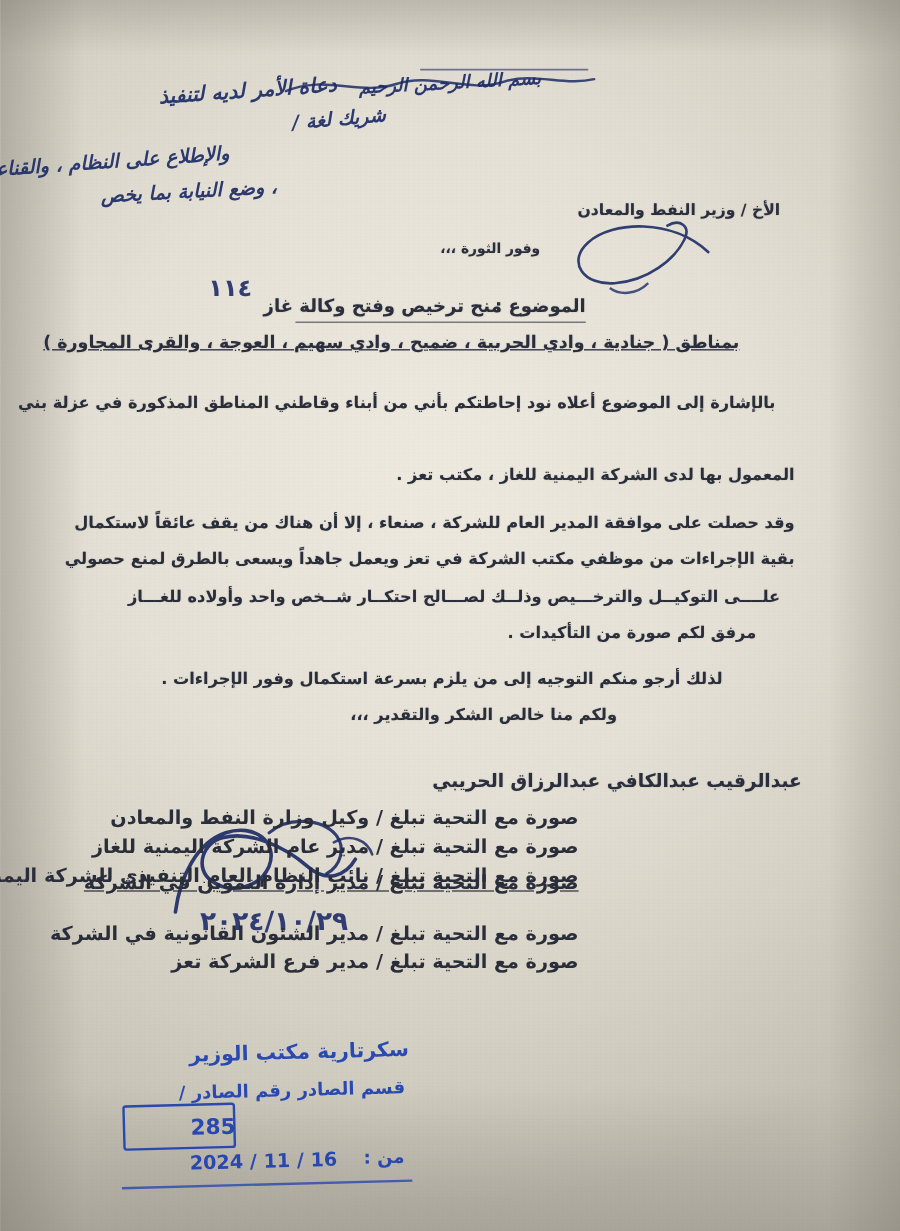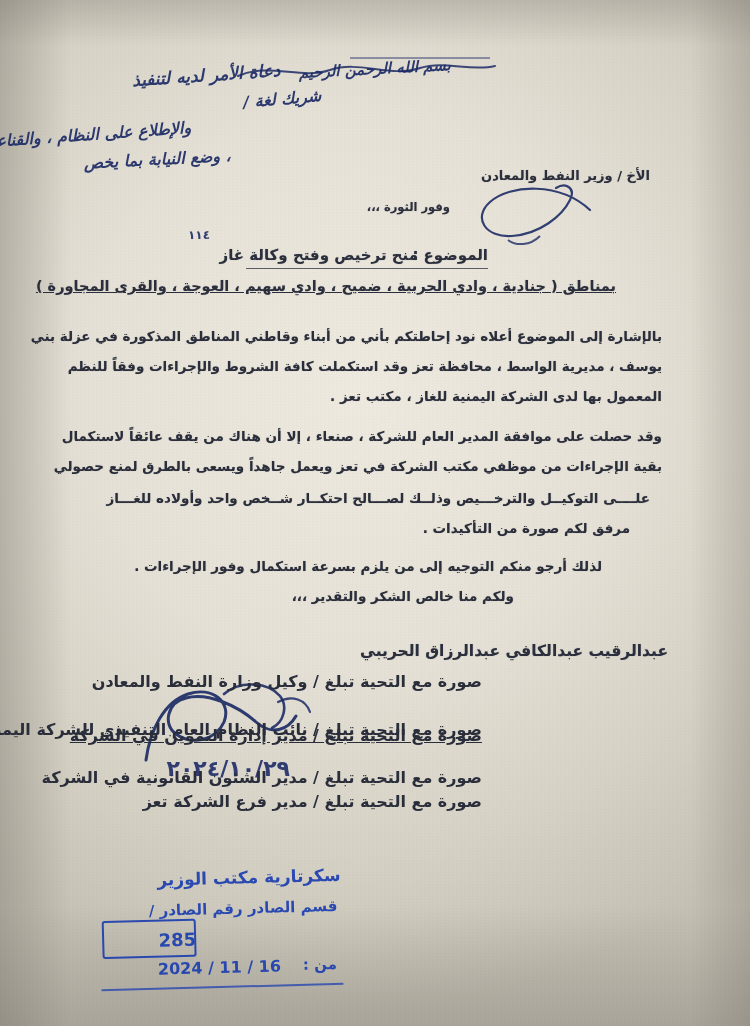--- a/index.html
+++ b/index.html
@@ -194,34 +194,33 @@
   <svg class="ink" style="left:230px; top:50px;" width="300" height="40" viewBox="0 0 300 40">
     <path d="M8,26 C40,12 70,30 100,20 C130,10 160,28 190,18 C215,10 240,22 265,16" fill="none" stroke="#1d2c66" stroke-width="2" stroke-linecap="round" opacity="0.85"></path>
     <path d="M120,8 L260,8" fill="none" stroke="#1d2c66" stroke-width="1.6" opacity="0.6"></path>
   </svg>
 
   <svg class="ink" style="left:420px; top:176px;" width="200" height="80" viewBox="0 0 200 80">
     <path d="M170,34 C140,6 90,8 70,26 C52,42 66,62 92,60 C120,58 142,40 150,24 C156,12 146,6 136,12" fill="none" stroke="#1d2c66" stroke-width="2.2" stroke-linecap="round" opacity="0.9"></path>
     <path d="M120,60 C110,70 96,70 88,64" fill="none" stroke="#1d2c66" stroke-width="2" opacity="0.8"></path>
   </svg>
 
-  <div class="hand hand-date" style="right:540px; top:228px; font-size:12px; letter-spacing:1px;">١١٤</div>
+  <div class="hand hand-date" style="right:540px; top:228px; font-size:20px; letter-spacing:1px;">١١٤</div>
 
   <div class="ptext to-line" style="right:100px; top:168px;">الأخ / وزير النفط والمعادن</div>
 
   <div class="ptext" style="right:300px; top:200px; font-size:11.5px;">وفور الثورة ،،،</div>
 
   <div class="ptext subject" style="right:262px; top:246px;">الموضوع :</div>
   <div class="ptext subject" style="right:332px; top:246px;">منح ترخيص وفتح وكالة غاز</div>
   <div class="subject-underline" style="right:262px; top:268px; width:242px;"></div>
 
   <div class="ptext areas" style="right:134px; top:278px;">بمناطق ( جنادية ، وادي الحربية ، ضميح ، وادي سهيم ، العوجة ، والقرى المجاورة )</div>
 
-  <div class="body-line" style="right:88px; top:328px;">بالإشارة إلى الموضوع أعلاه نود إحاطتكم بأني من أبناء وقاطني المناطق المذكورة في عزلة بني</div>
-  <div class="body-line" style="right:88px; top:358px;">يوسف ، مديرية الواسط ، محافظة تعز وقد استكملت كافة الشروط والإجراءات وفقاً للنظم</div>
+  <div class="body-line" style="right:104px; top:328px;">بالإشارة إلى الموضوع أعلاه نود إحاطتكم بأني من أبناء وقاطني المناطق المذكورة في عزلة بني</div>
   <div class="body-line" style="right:88px; top:388px;">المعمول بها لدى الشركة اليمنية للغاز ، مكتب تعز .</div>
 
   <div class="body-line" style="right:88px; top:428px;">وقد حصلت على موافقة المدير العام للشركة ، صنعاء ، إلا أن هناك من يقف عائقاً لاستكمال</div>
   <div class="body-line" style="right:88px; top:458px;">بقية الإجراءات من موظفي مكتب الشركة في تعز ويعمل جاهداً ويسعى بالطرق لمنع حصولي</div>
   <div class="body-line" style="right:100px; top:490px; letter-spacing:1.2px;margin-left:40px;">علــــى التوكيــل والترخـــيص وذلــك لصـــالح احتكــار شــخص واحد وأولاده للغـــاز</div>
   <div class="body-line" style="right:120px; top:520px;">مرفق لكم صورة من التأكيدات .</div>
 
   <div class="body-line" style="right:148px; top:558px;">لذلك أرجو منكم التوجيه إلى من يلزم بسرعة استكمال وفور الإجراءات .</div>
   <div class="body-line" style="right:236px; top:588px;">ولكم منا خالص الشكر والتقدير ،،،</div>
 
@@ -230,20 +229,21 @@
   <svg class="ink" style="left:128px; top:672px;" width="190" height="110" viewBox="0 0 190 110">
     <path d="M18,88 C22,58 36,30 60,22 C84,14 104,30 96,50 C88,68 64,74 48,62
              C34,52 40,30 58,26 C80,20 110,34 128,50 C144,64 160,58 168,44" fill="none" stroke="#1d2c66" stroke-width="3" stroke-linecap="round" opacity="0.92"></path>
     <path d="M96,22 C112,8 140,10 152,24 C160,34 156,50 144,56" fill="none" stroke="#1d2c66" stroke-width="2.6" stroke-linecap="round" opacity="0.9"></path>
     <path d="M150,30 C164,22 178,28 182,40" fill="none" stroke="#1d2c66" stroke-width="2.2" stroke-linecap="round" opacity="0.85"></path>
   </svg>
 
   <div class="hand hand-date" style="right:460px; top:756px;">٢٠٢٤/١٠/٢٩</div>
 
   <div class="cc-line" style="right:268px; top:672px;">صورة مع التحية تبلغ / وكيل وزارة النفط والمعادن</div>
+  <div class="cc-line" style="right:268px; top:696px;">صورة مع التحية تبلغ / مدير عام الشركة اليمنية للغاز</div>
   <div class="cc-line" style="right:268px; top:720px;">صورة مع التحية تبلغ / نائب النظام العام التنفيذي للشركة اليمنية للغاز</div>
   <div class="cc-line" style="right:268px; top:726px;text-decoration:underline;">صورة مع التحية تبلغ / مدير إدارة التموين في الشركة</div>
   <div class="cc-line" style="right:268px; top:768px;">صورة مع التحية تبلغ / مدير الشئون القانونية في الشركة</div>
   <div class="cc-line" style="right:268px; top:792px;">صورة مع التحية تبلغ / مدير فرع الشركة تعز</div>
 
   <div class="stamp">
     <div class="st-line st1">سكرتارية مكتب الوزير</div>
     <div class="st-line st2">قسم الصادر رقم الصادر /</div>
     <div class="stamp-box"></div>
     <div class="st-line st3" style="right:150px;">285</div>

